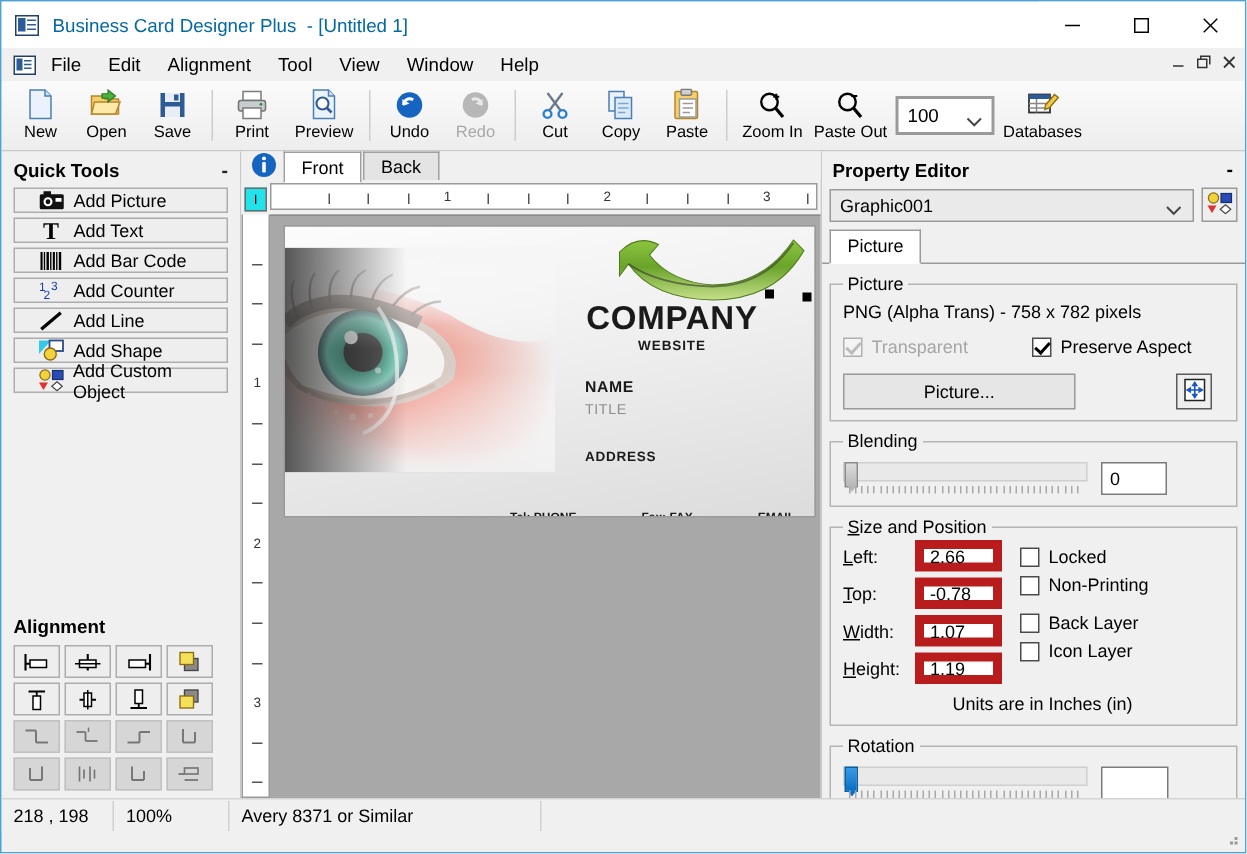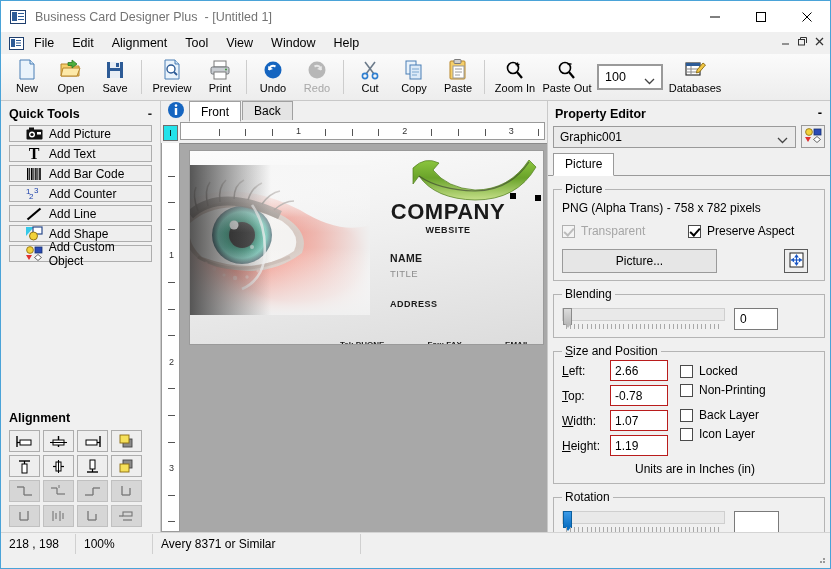--- a/index.html
+++ b/index.html
@@ -29,21 +29,21 @@
     margin-left: 9px; width: 16px; height: 14px;
     border: 1.6px solid #1f3f6e; background: #fff; position: relative;
   }
   .title-ico::before {
     content:""; position:absolute; left:1px; top:1px; width:5px; height:9px; background:#2d5b96;
   }
   .title-ico::after {
     content:""; position:absolute; left:7px; top:2px; width:6px; height:1.5px;
     background:#2d5b96; box-shadow: 0 3px 0 #2d5b96, 0 6px 0 #2d5b96;
   }
-  .title-text { margin-left: 9px; font-size: 12.5px; color:#737373; white-space: pre; }
+  .title-text { margin-left: 9px; font-size: 12.5px; color:#0369a1; white-space: pre; }
   .win-btns { position:absolute; right:0; top:0; height:31px; display:flex; }
   .win-btn {
     width: 46px; height: 31px; display:flex; align-items:center; justify-content:center;
     font-size: 13px; color:#000; background:#fff;
   }
   .win-btn svg { display:block; }
 
   
   .menubar {
     height: 22px; background:#f0f0f0; display:flex; align-items:center;
@@ -244,21 +244,21 @@
     font-size:12px; padding-left:5px; display:flex; align-items:center;
   }
   .num-input.empty { width:45px; }
 
   .sp-wrap { display:flex; gap:12px; }
   .sp-fields { }
   .sp-row { display:flex; align-items:center; margin-bottom:4px; }
   .sp-lbl { width:48px; font-size:12px; }
   .sp-lbl u { text-decoration:underline; }
   .sp-input {
-    width:58px; height:21px; background:#fff; border:1px solid #b91c1c;
+    width:58px; height:21px; background:#fff; border:6px solid #b91c1c;
     font-size:12px; padding-left:4px; display:flex; align-items:center;
   }
   .sp-units { font-size:12px; text-align:center; margin-top:2px; padding-left:12px; }
   .sp-checks { padding-top:4px; }
   .sp-checks .cbrow { margin-bottom:5px; }
   .sp-checks .gap { height:6px; }
 
   
   .statusbar {
     height: 22px; background:#f0f0f0; display:flex; align-items:center;
@@ -359,42 +359,42 @@
             <rect x="5" y="2" width="10" height="6" fill="#e8eef5"></rect>
             <rect x="11" y="3" width="3" height="4" fill="#2d5b96"></rect>
             <rect x="5" y="11" width="10" height="7" fill="#e8eef5"></rect>
           </svg>
       </span>
       <span class="lbl">Save</span>
     </div>
 
     <div class="tb-sep"></div>
 
+    <div class="tb-btn">
+      <span class="tb-icon">
+        <svg width="22" height="20" viewBox="0 0 22 20">
+            <rect x="5" y="1" width="12" height="6" fill="#fff" stroke="#7a7a7a" stroke-width="1"></rect>
+            <rect x="2" y="7" width="18" height="7" rx="1.5" fill="#c9cdd2" stroke="#6f7377" stroke-width="1"></rect>
+            <rect x="5" y="12" width="12" height="7" fill="#fff" stroke="#7a7a7a" stroke-width="1"></rect>
+            <circle cx="17" cy="9.5" r="1" fill="#3a8f3a"></circle>
+          </svg>
+      </span>
+      <span class="lbl">Print</span>
+    </div>
+
     <div class="tb-btn wide">
       <span class="tb-icon">
         <svg width="20" height="21" viewBox="0 0 20 21">
             <path d="M3 1h10l4 4v15H3z" fill="#eaf3fb" stroke="#4a7fb5" stroke-width="1"></path>
             <path d="M13 1v4h4" fill="#cfe3f5" stroke="#4a7fb5" stroke-width="1"></path>
             <circle cx="9" cy="10" r="4" fill="#fff" stroke="#2d5b96" stroke-width="1.4"></circle>
             <line x1="12" y1="13" x2="15" y2="16" stroke="#2d5b96" stroke-width="1.8"></line>
           </svg>
       </span>
       <span class="lbl">Preview</span>
-    </div>
-
-    <div class="tb-btn">
-      <span class="tb-icon">
-        <svg width="22" height="20" viewBox="0 0 22 20">
-            <rect x="5" y="1" width="12" height="6" fill="#fff" stroke="#7a7a7a" stroke-width="1"></rect>
-            <rect x="2" y="7" width="18" height="7" rx="1.5" fill="#c9cdd2" stroke="#6f7377" stroke-width="1"></rect>
-            <rect x="5" y="12" width="12" height="7" fill="#fff" stroke="#7a7a7a" stroke-width="1"></rect>
-            <circle cx="17" cy="9.5" r="1" fill="#3a8f3a"></circle>
-          </svg>
-      </span>
-      <span class="lbl">Print</span>
     </div>
 
     <div class="tb-sep"></div>
 
     <div class="tb-btn">
       <span class="tb-icon">
         <svg width="20" height="20" viewBox="0 0 20 20">
             <circle cx="10" cy="10" r="8.5" fill="#1565c0"></circle>
             <path d="M12.5 6.5c-3.5-1.8-6.5 0.5-6.5 3.5" fill="none" stroke="#fff" stroke-width="2"></path>
             <path d="M5 6l1 4.5 4-1.5z" fill="#fff"></path>

